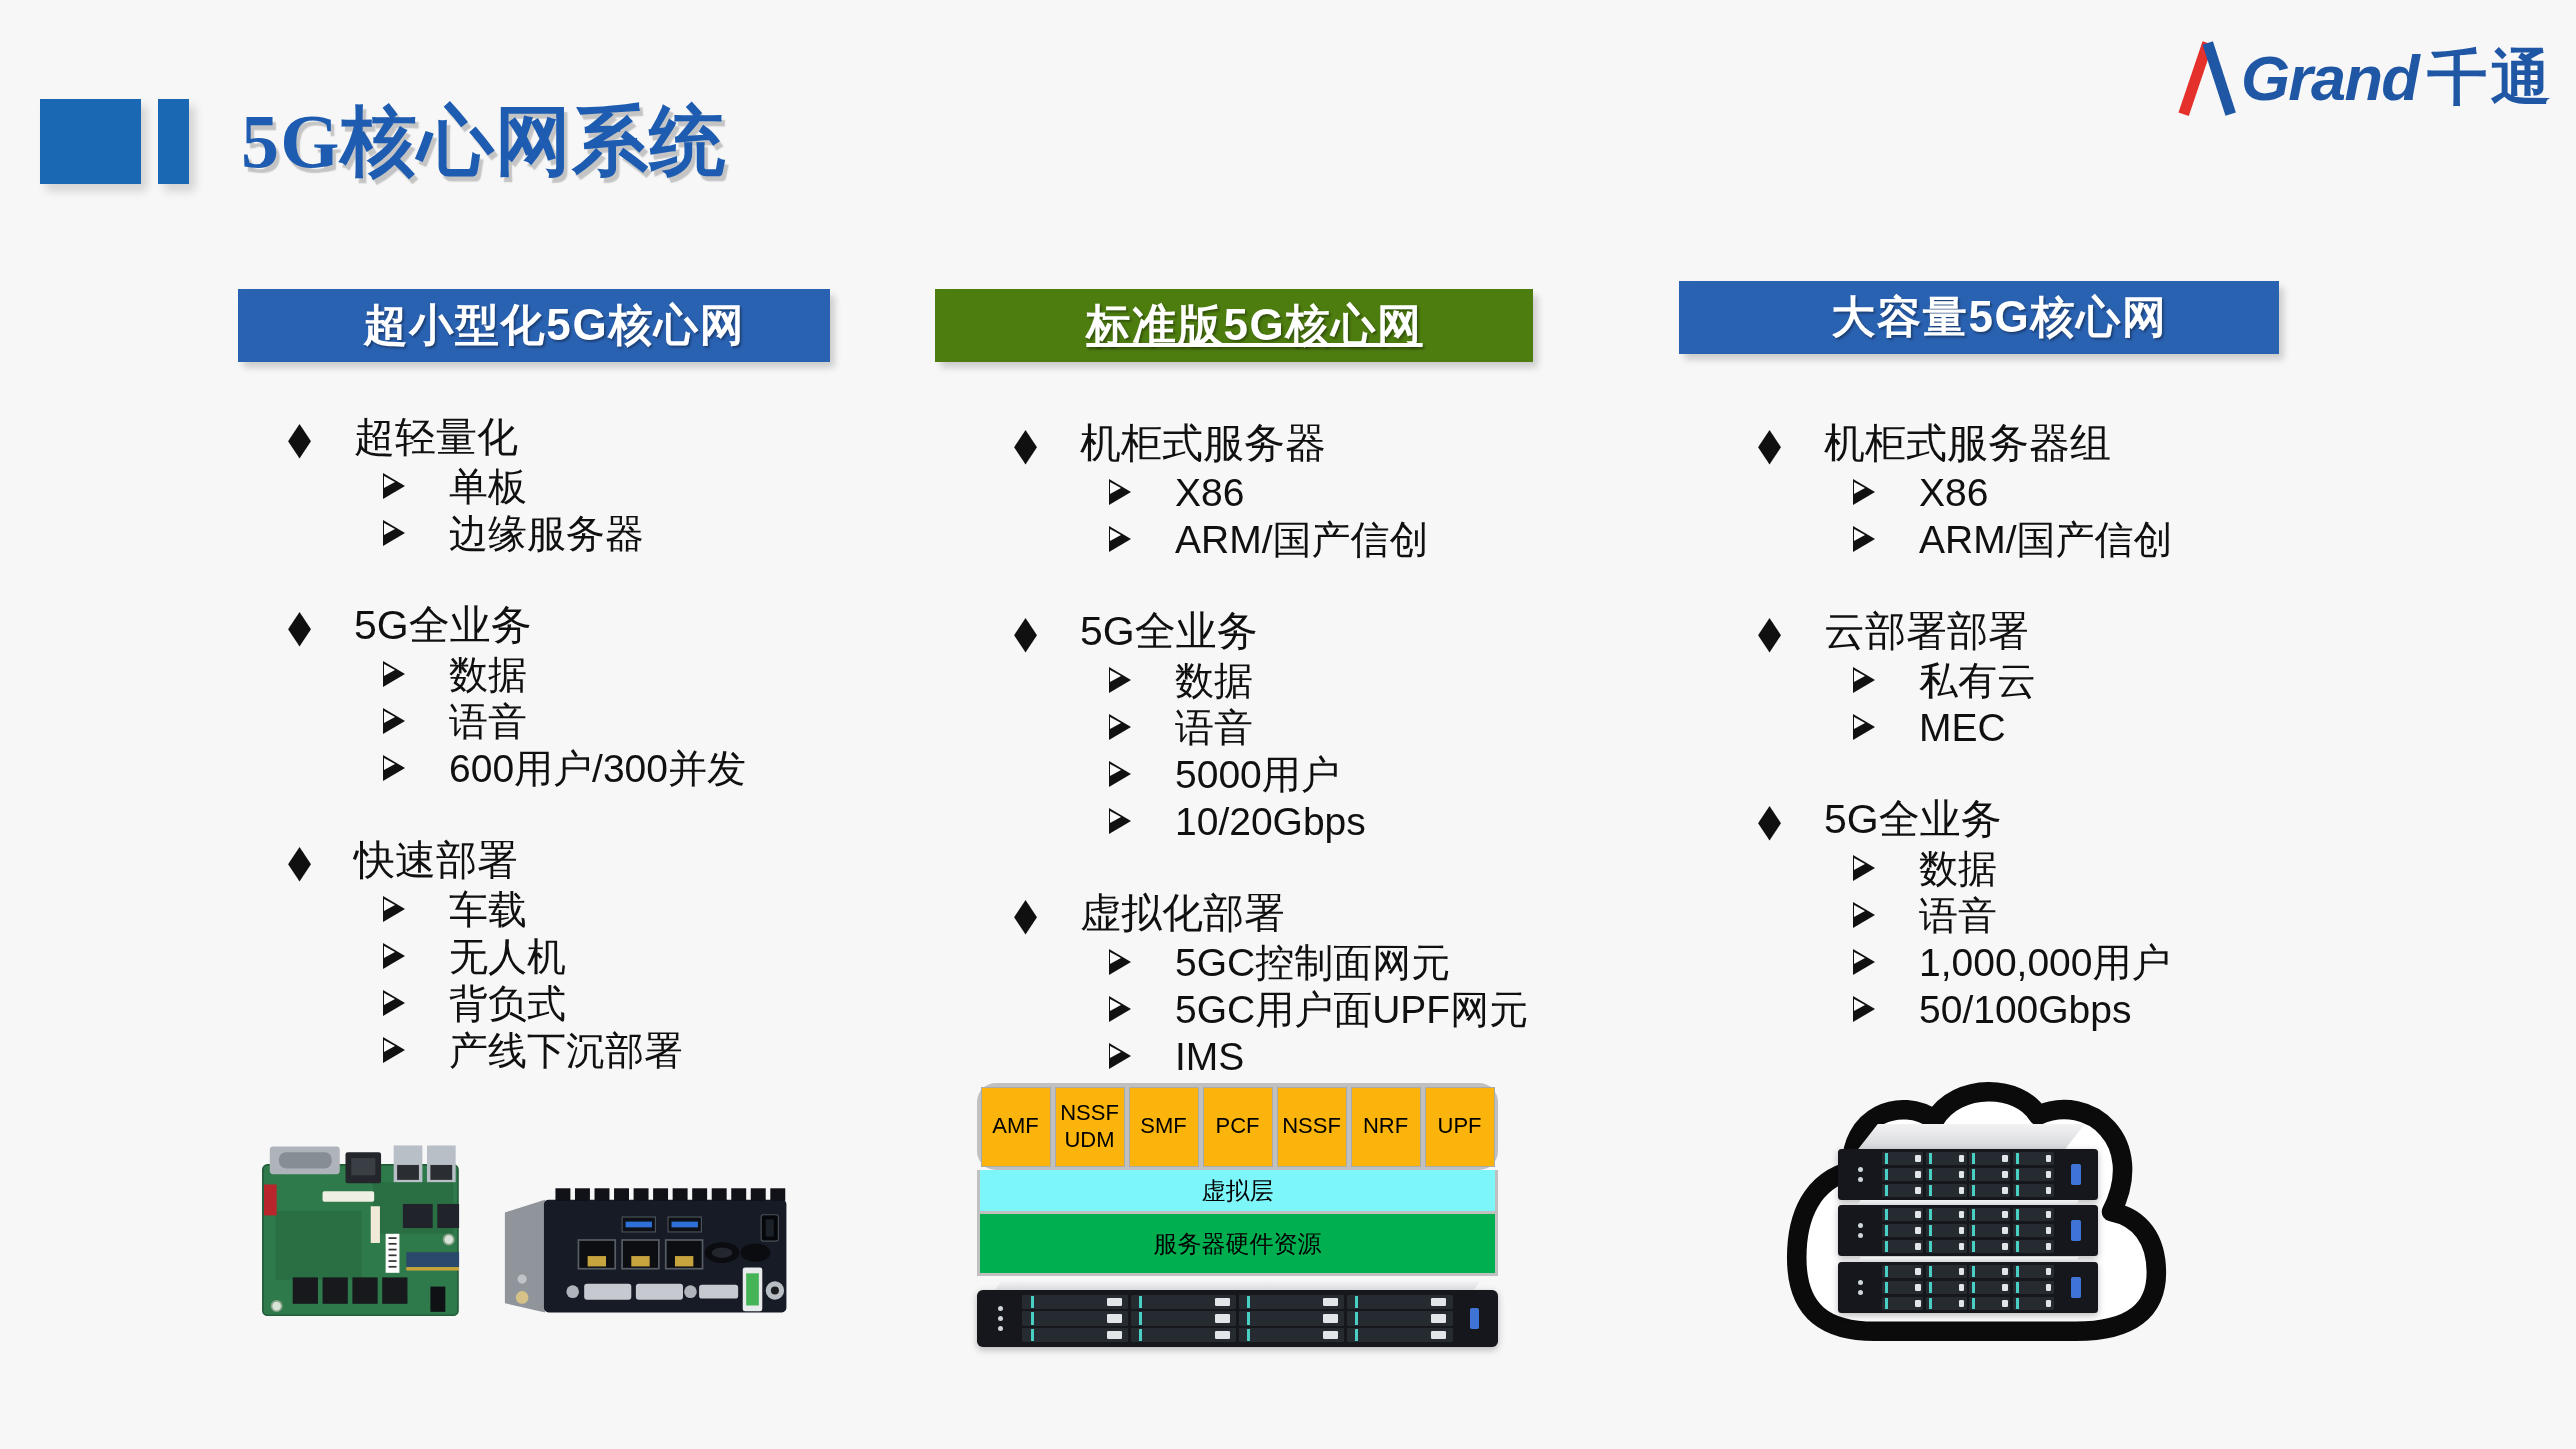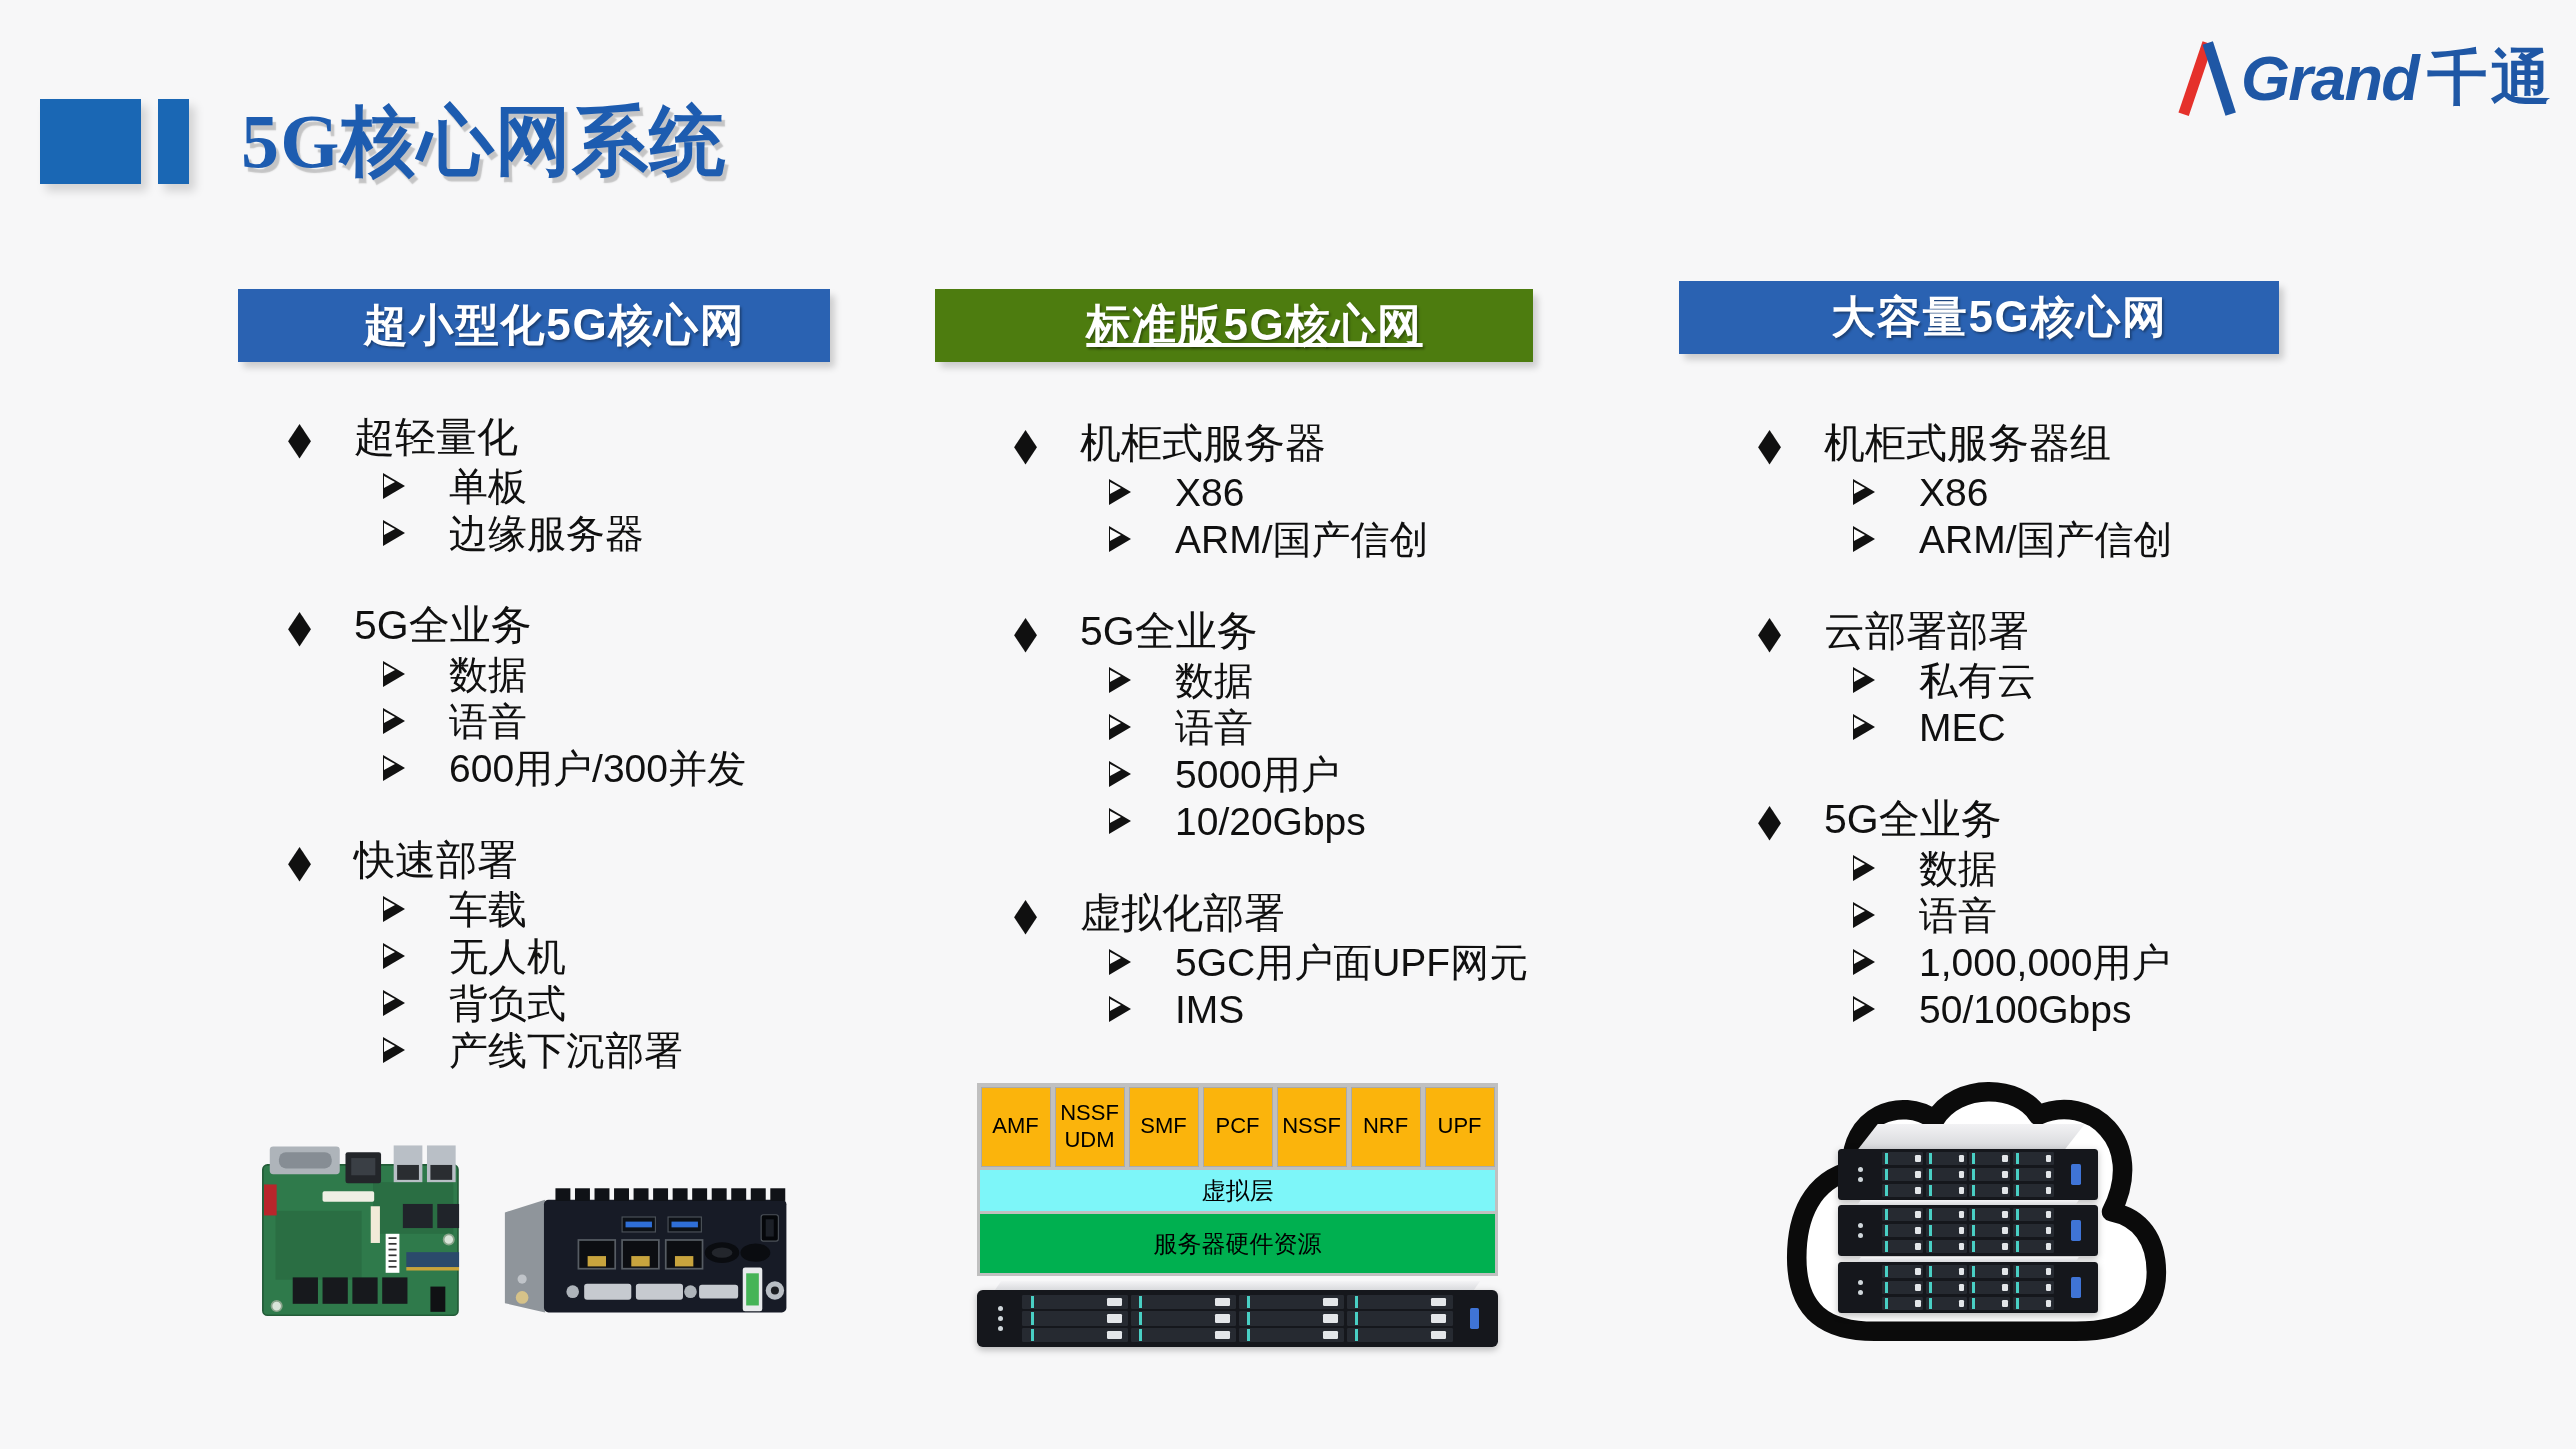--- a/index.html
+++ b/index.html
@@ -41,21 +41,21 @@
   .diamond { display:block; width:66px; font-size:30px; line-height:1; transform:scaleY(1.5); transform-origin:left center; }
   .l2 { display:flex; align-items:center; height:47px; font-size:39px; padding-left:95px; white-space:nowrap; }
   .arrow { position:relative; width:23px; height:26.5px; margin-right:43px; flex:none; }
   .arrow::before { content:""; position:absolute; left:0; top:0;
                    border-top:13.2px solid transparent; border-bottom:13.2px solid transparent; border-left:22px solid #111; }
   .arrow::after  { content:""; position:absolute; left:1.2px; top:2.9px;
                    border-top:6.3px solid transparent; border-bottom:6.3px solid transparent; border-left:11.5px solid #fbfbfb; }
 
   
   #nf-stack { left:977px; top:1083px; width:521px; }
-  .nf-row { display:flex; gap:4px; background:#c0c0c0; padding:3.5px; height:87px; }
+  .nf-row { display:flex; gap:4px; background:#c0c0c0; padding:3.5px; height:87px;border-radius:19px; }
   .nf-box { flex:1; background:#fbb40c; border:1.2px solid #aaaaaa; color:#000;
             display:flex; align-items:center; justify-content:center; text-align:center;
             font-size:22px; line-height:1.2; padding:1.2px; }
   .virt-bar { height:44px;  background:#7df6f9; border:3.5px solid #c0c0c0; border-top:0;
               display:flex; align-items:center; justify-content:center; font-size:24px; color:#000; }
   .hw-bar   { height:62px; background:#00B050; border:3.5px solid #c0c0c0; border-top:0;
               display:flex; align-items:center; justify-content:center; font-size:24px; color:#000; }
 
   
   .server { position:absolute; background:#15171c; border-radius:5.8px; display:flex;
@@ -194,20 +194,24 @@
       </div>
       <div class="l2">
         <span class="arrow"></span>
         <span class="l2-text">10/20Gbps</span>
       </div>
     </div>
     <div class="group">
       <div class="l1">
         <span class="diamond">◆</span>
         <span class="l1-text">虚拟化部署</span>
+      </div>
+      <div class="l2">
+        <span class="arrow"></span>
+        <span class="l2-text">5GC控制面网元</span>
       </div>
       <div class="l2">
         <span class="arrow"></span>
         <span class="l2-text">5GC用户面UPF网元</span>
       </div>
       <div class="l2">
         <span class="arrow"></span>
         <span class="l2-text">IMS</span>
       </div>
     </div>

